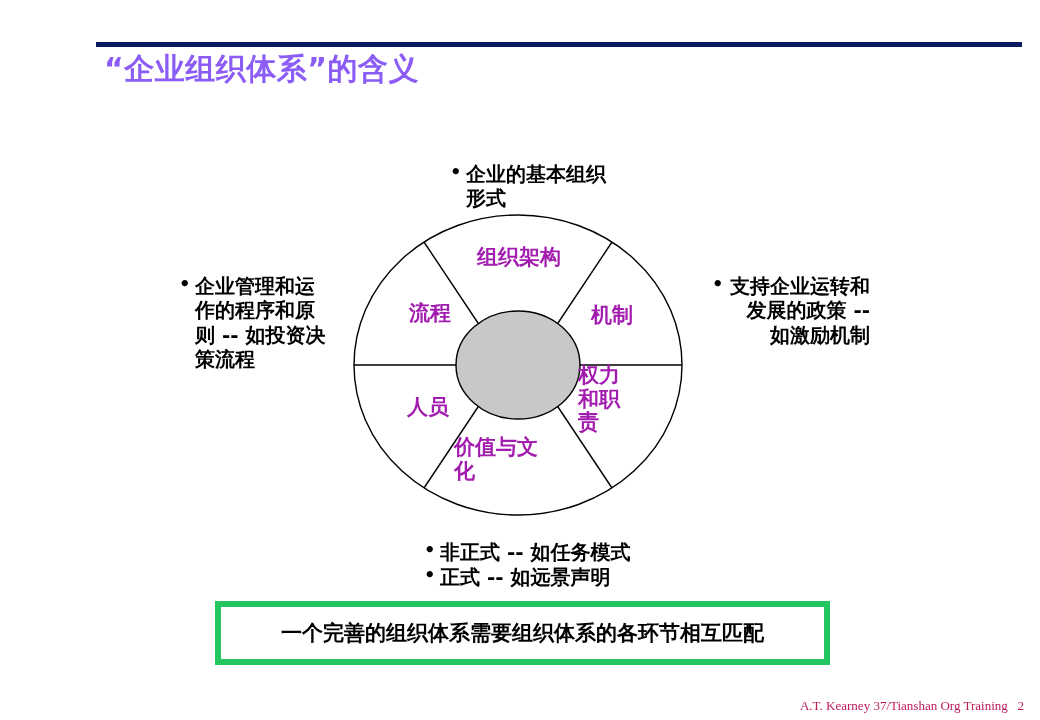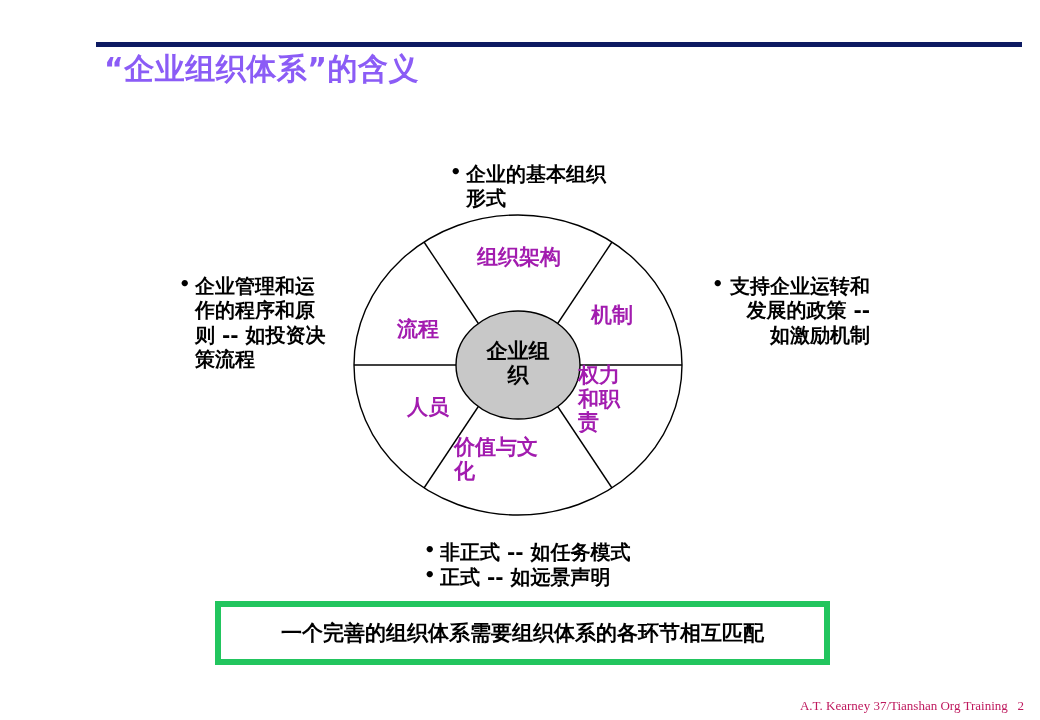--- a/index.html
+++ b/index.html
@@ -59,21 +59,21 @@
     color: #a21caf;
     line-height: 1.12;
     text-align: center;
     white-space: pre-line;
   }
   #seg-label-structure { left: 104px; top: 34px;  width: 130px; }
   #seg-label-mechanism { left: 222px; top: 92px;  width: 80px;  }
   #seg-label-authority { left: 228px; top: 152px; width: 52px;  text-align: left; }
   #seg-label-values    { left: 104px; top: 224px; width: 116px; text-align: left;}
   #seg-label-people    { left: 38px;  top: 184px; width: 80px;  }
-  #seg-label-process   { left: 28px;  top: 90px;  width: 80px; margin-top: 16px;  }
+  #seg-label-process   { left: 40px;  top: 90px;  width: 80px;  }
 
   #center-label {
     position: absolute;
     left: 110px;
     top: 128px;
     width: 116px;
     font-size: 21px;
     font-weight: bold;
     color: #000000;
     line-height: 1.14;
@@ -173,22 +173,20 @@
   <div class="seg-label" id="seg-label-structure">组织架构</div>
   <div class="seg-label" id="seg-label-mechanism">机制</div>
   <div class="seg-label" id="seg-label-authority">权力
 和职
 责</div>
   <div class="seg-label" id="seg-label-values">价值与文
 化</div>
   <div class="seg-label" id="seg-label-people">人员</div>
   <div class="seg-label" id="seg-label-process">流程</div>
 
-  <div id="center-label">企业组
-织</div>
 </div>
 
 <div class="callout" id="callout-top">
   <ul>
     <li>企业的基本组织形式</li>
   </ul>
 </div>
 
 <div class="callout" id="callout-left">
   <ul>

